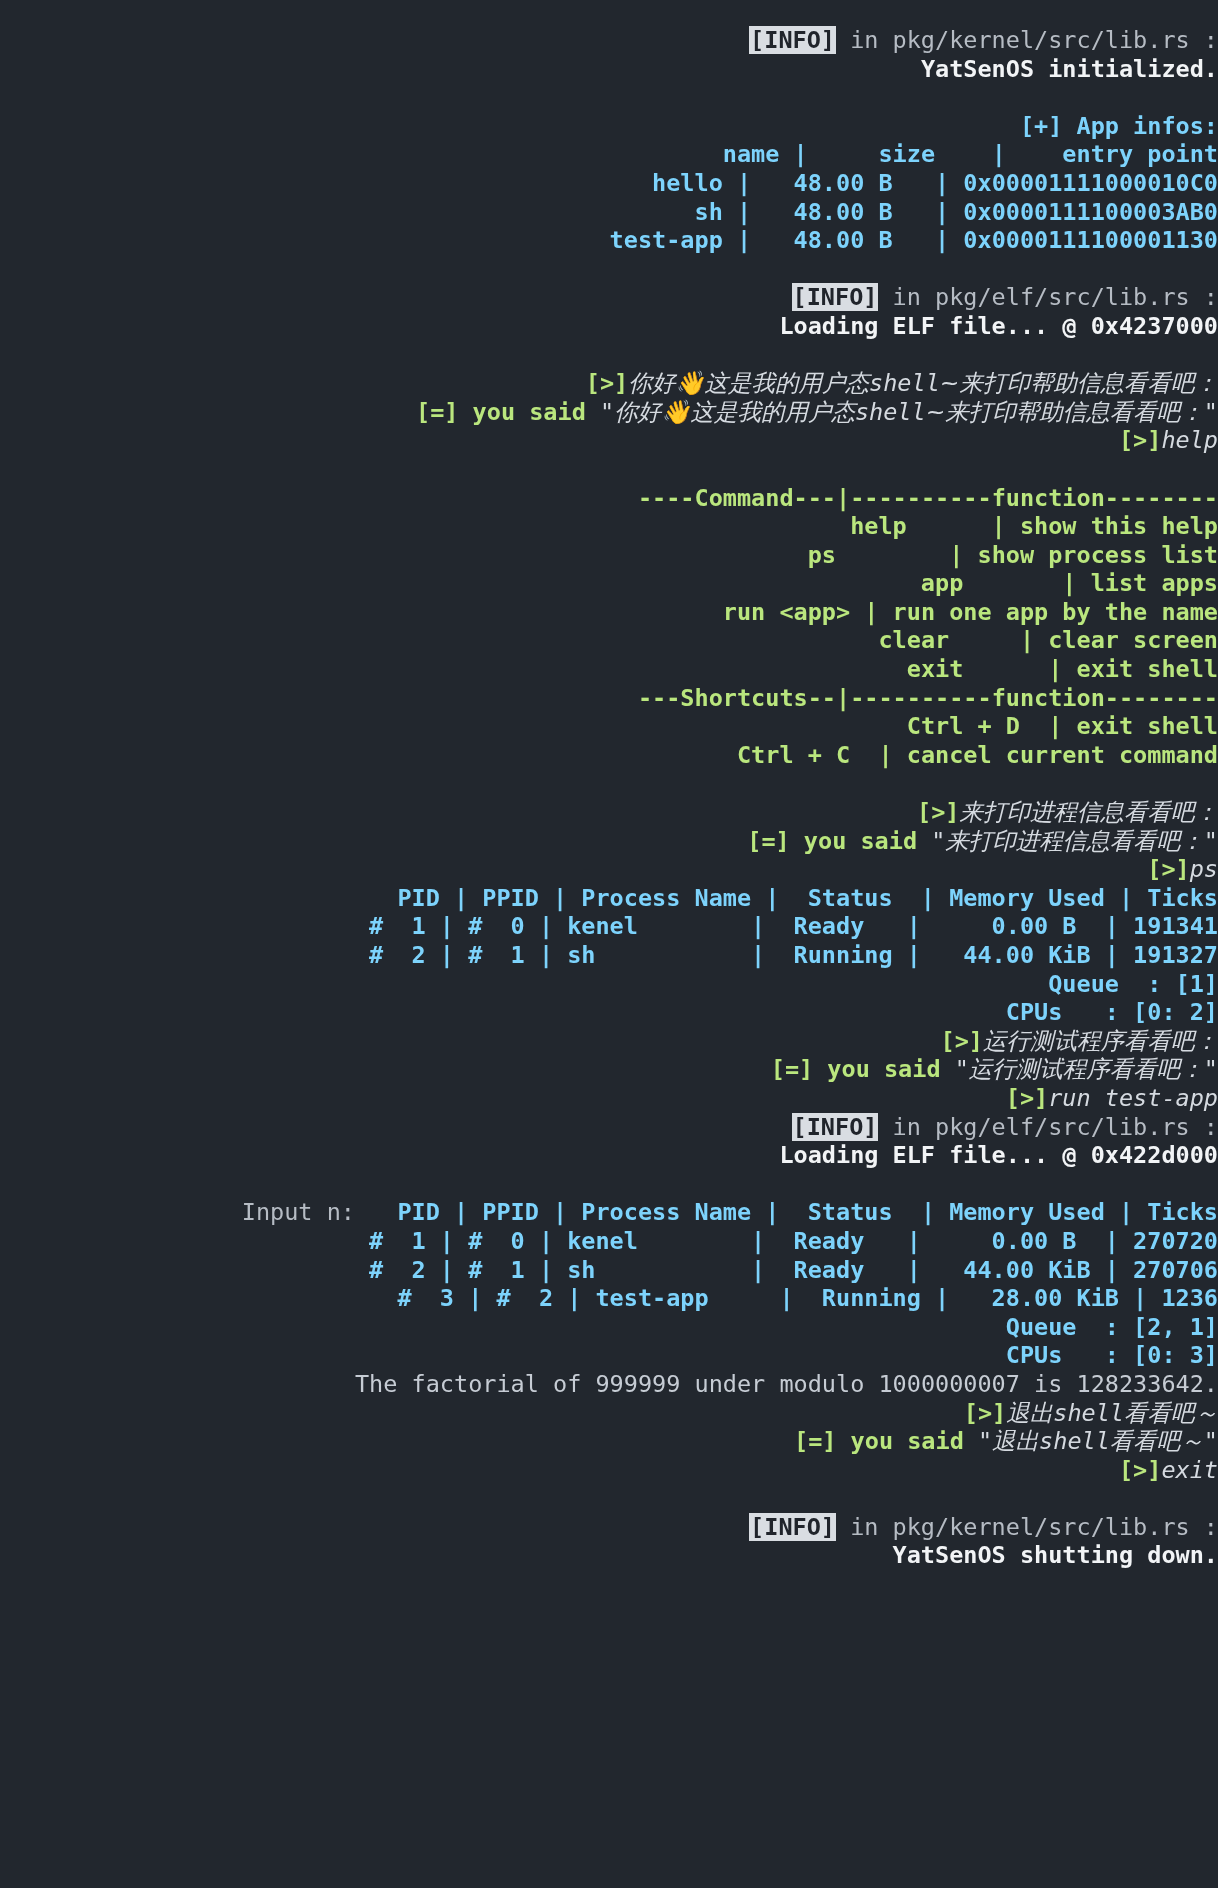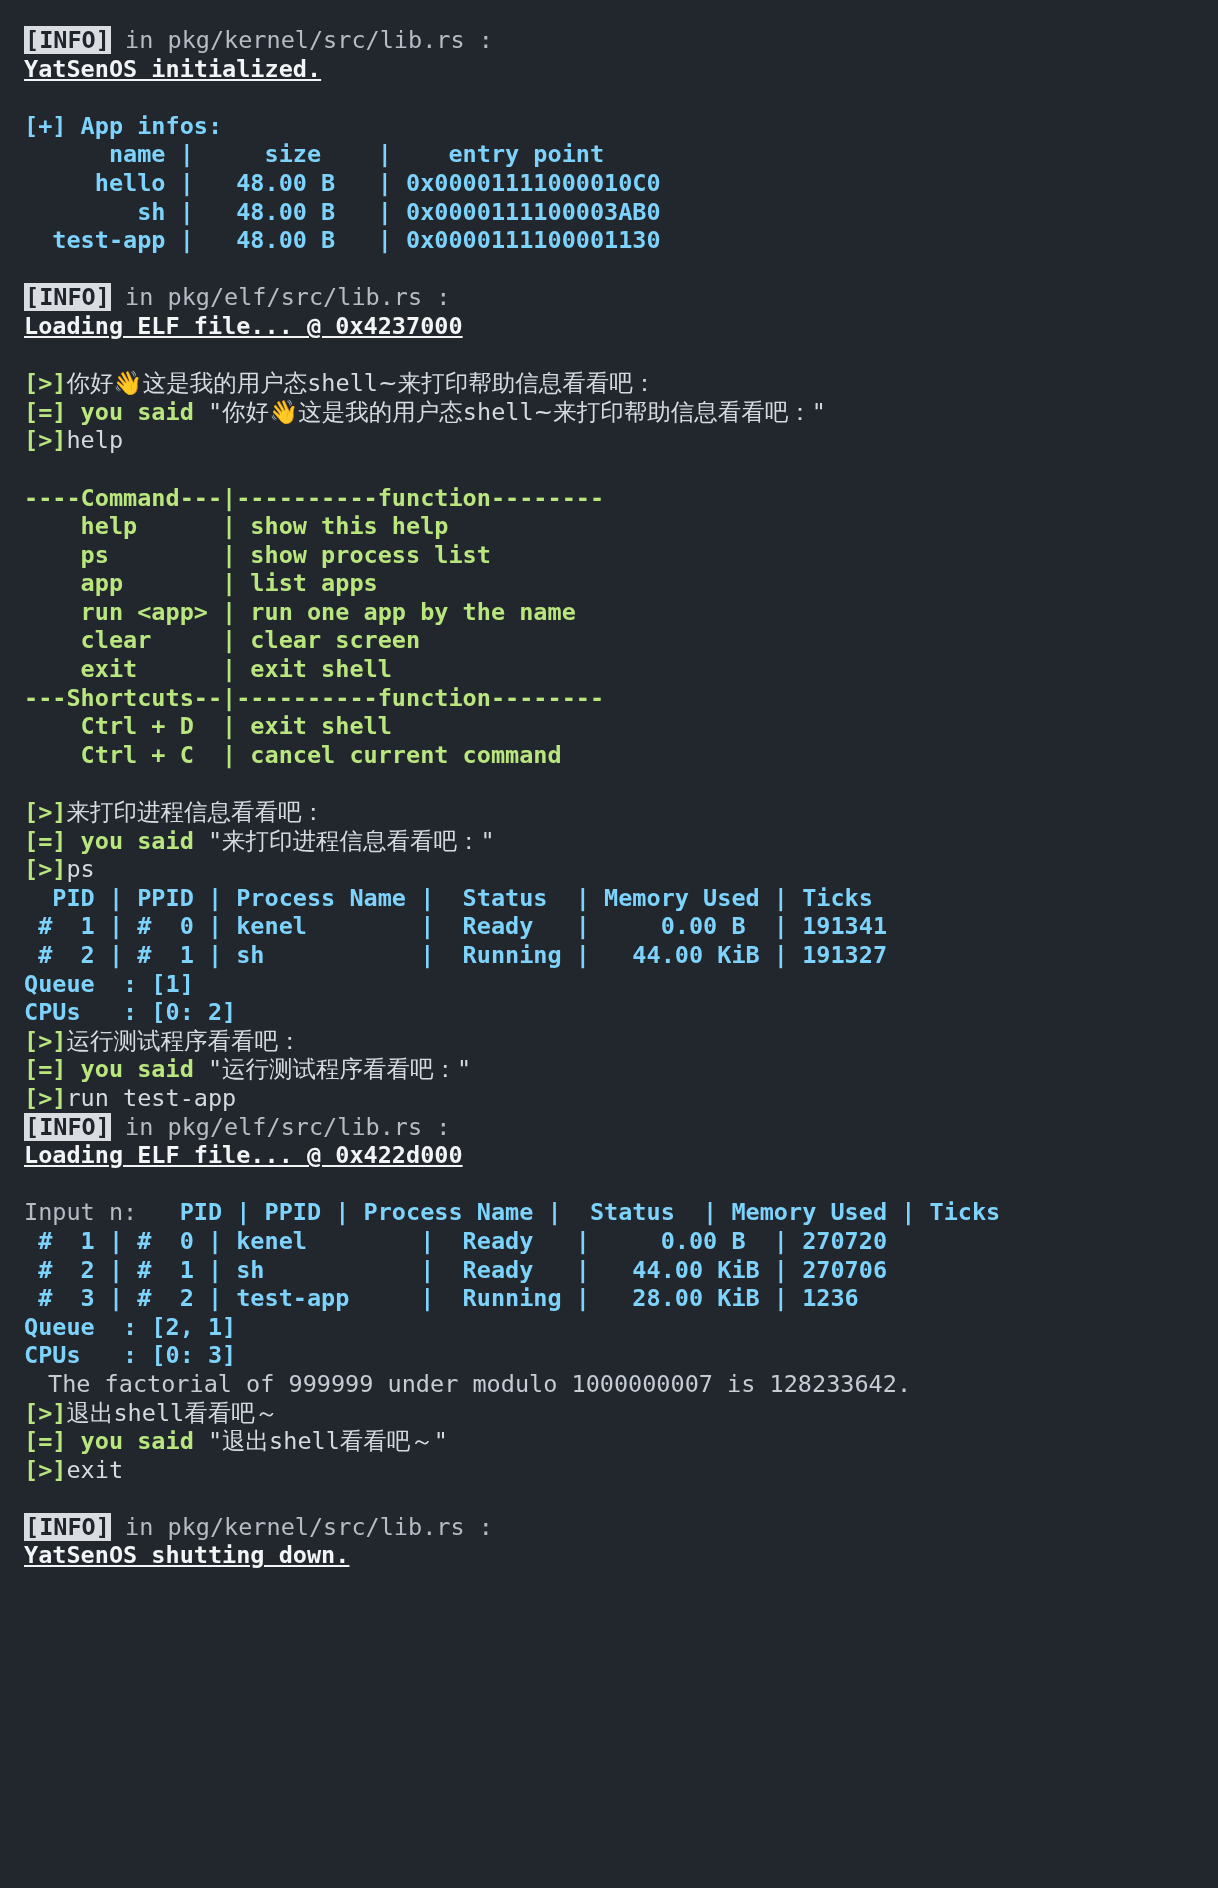--- a/index.html
+++ b/index.html
@@ -18,29 +18,29 @@
     width: 1218px;
     min-height: 1888px;
     background: #22272e;
     padding: 26px 0 10px 24px;
     font-size: 23.5px;
     line-height: 28.6px;
     letter-spacing: 0px;
     white-space: pre;
     -webkit-font-smoothing: antialiased;
   }
-  .line { white-space: pre; min-height: 28.6px; }
+  .line { white-space: pre; min-height: 28.6px; text-align: right; }
   .blank { height: 28.6px; }
 
   
   .c-grey   { color: #b6bcc4; font-weight: normal; }
-  .c-white  { color: #f2f4f6; font-weight: bold; text-decoration: underline; }
+  .c-white  { color: #f2f4f6; font-weight: bold; }
   .c-cyan   { color: #7dd3fc; font-weight: bold; }
   .c-green  { color: #bae67e; font-weight: bold; }
-  .c-cjk    { color: #d5dae0; font-weight: normal; }
+  .c-cjk    { color: #d5dae0; font-weight: normal; font-style: italic; }
   .c-plain  { color: #c6ccd4; font-weight: normal; margin-left: 24px; }
   .badge {
     background: #d9dde2;
     color: #20242b;
     font-weight: bold;
     padding: 0 1px;
   }
   .cjk {
     font-family: "DejaVu Sans", "Liberation Sans", sans-serif;
     font-weight: normal;

